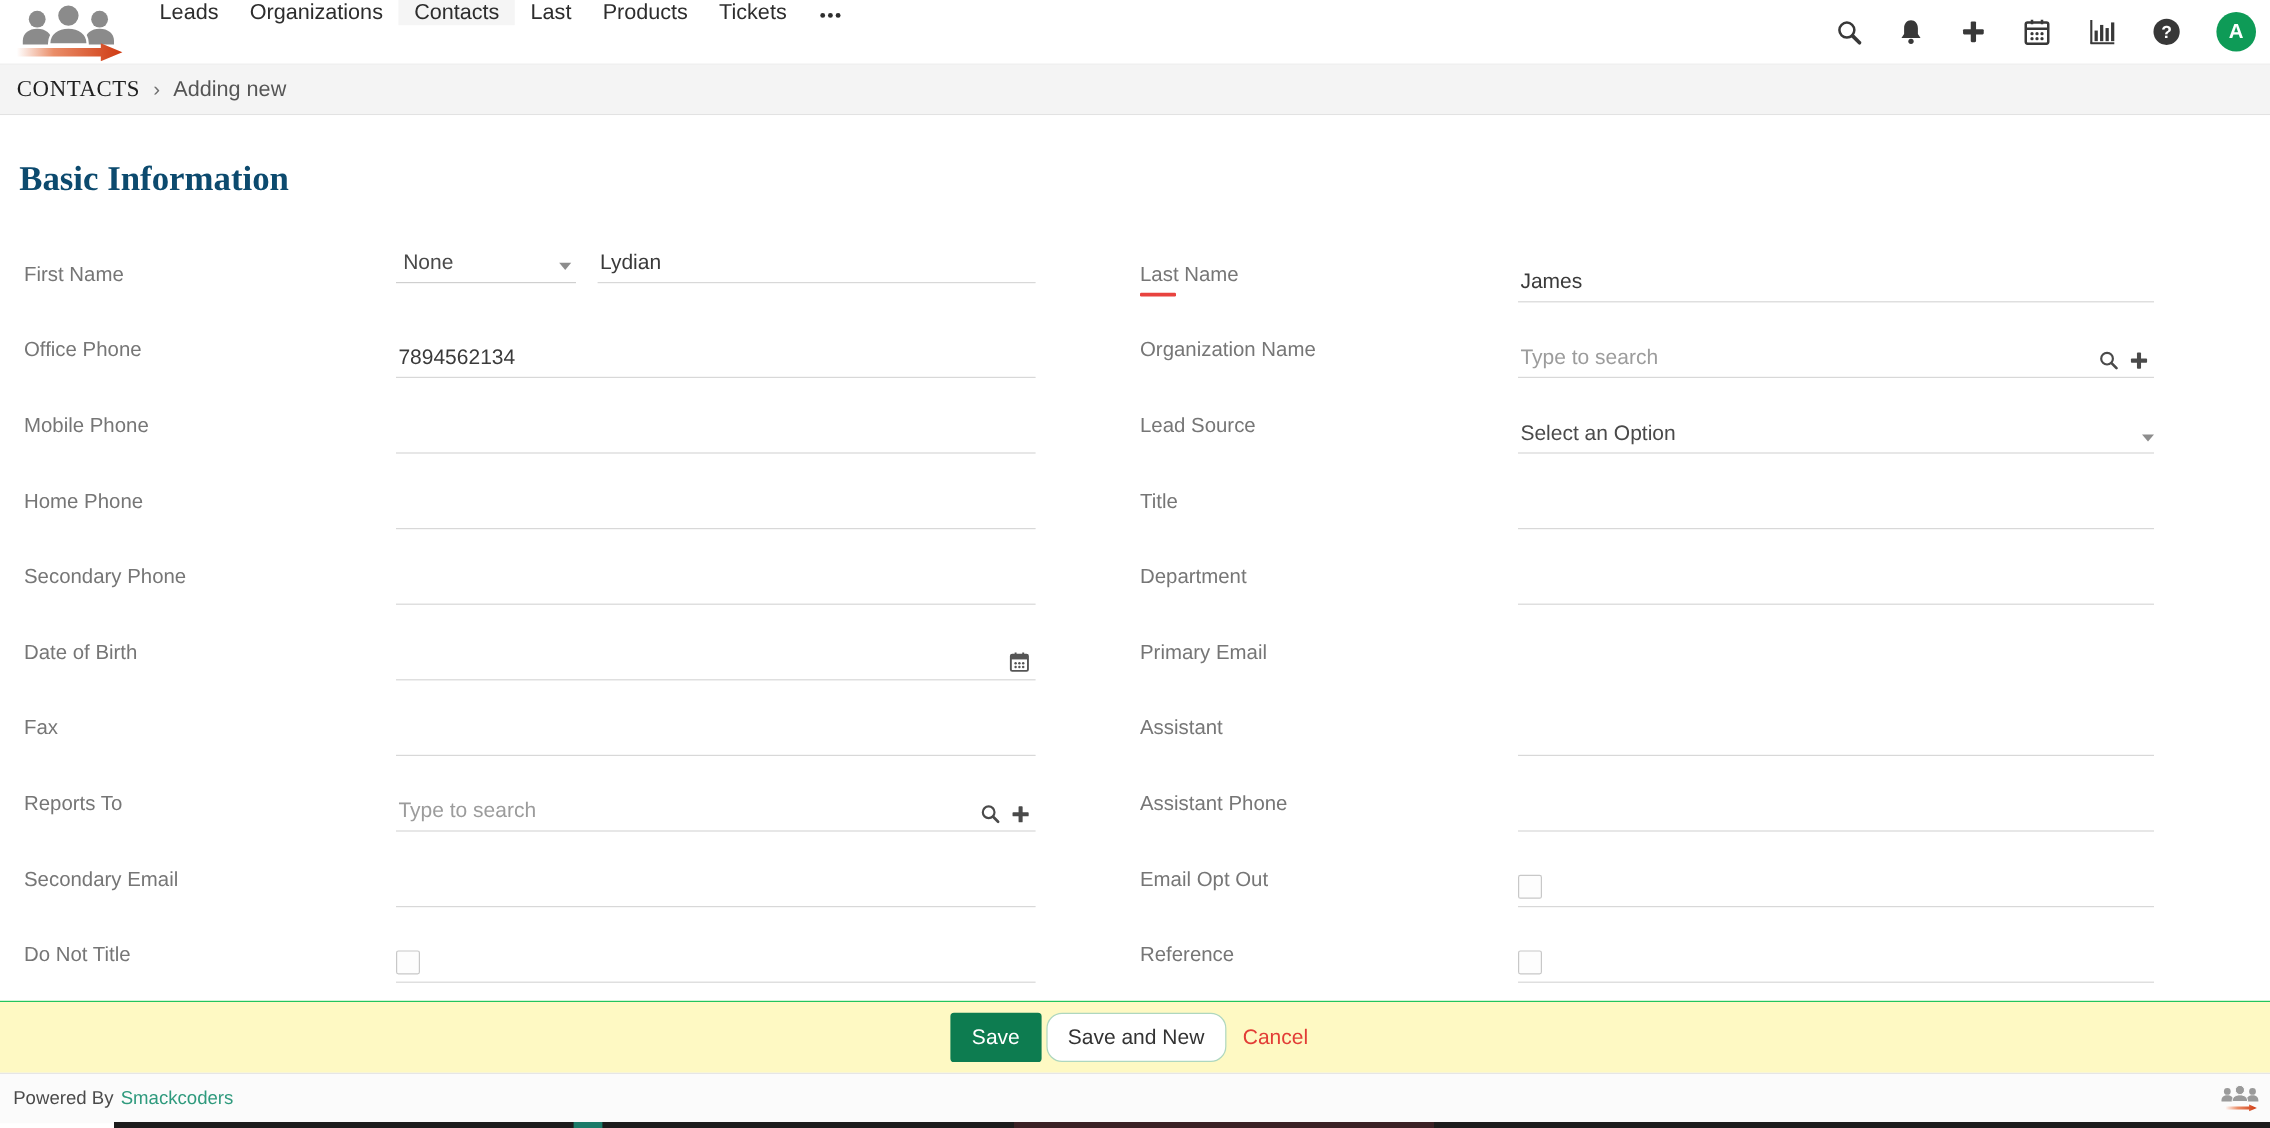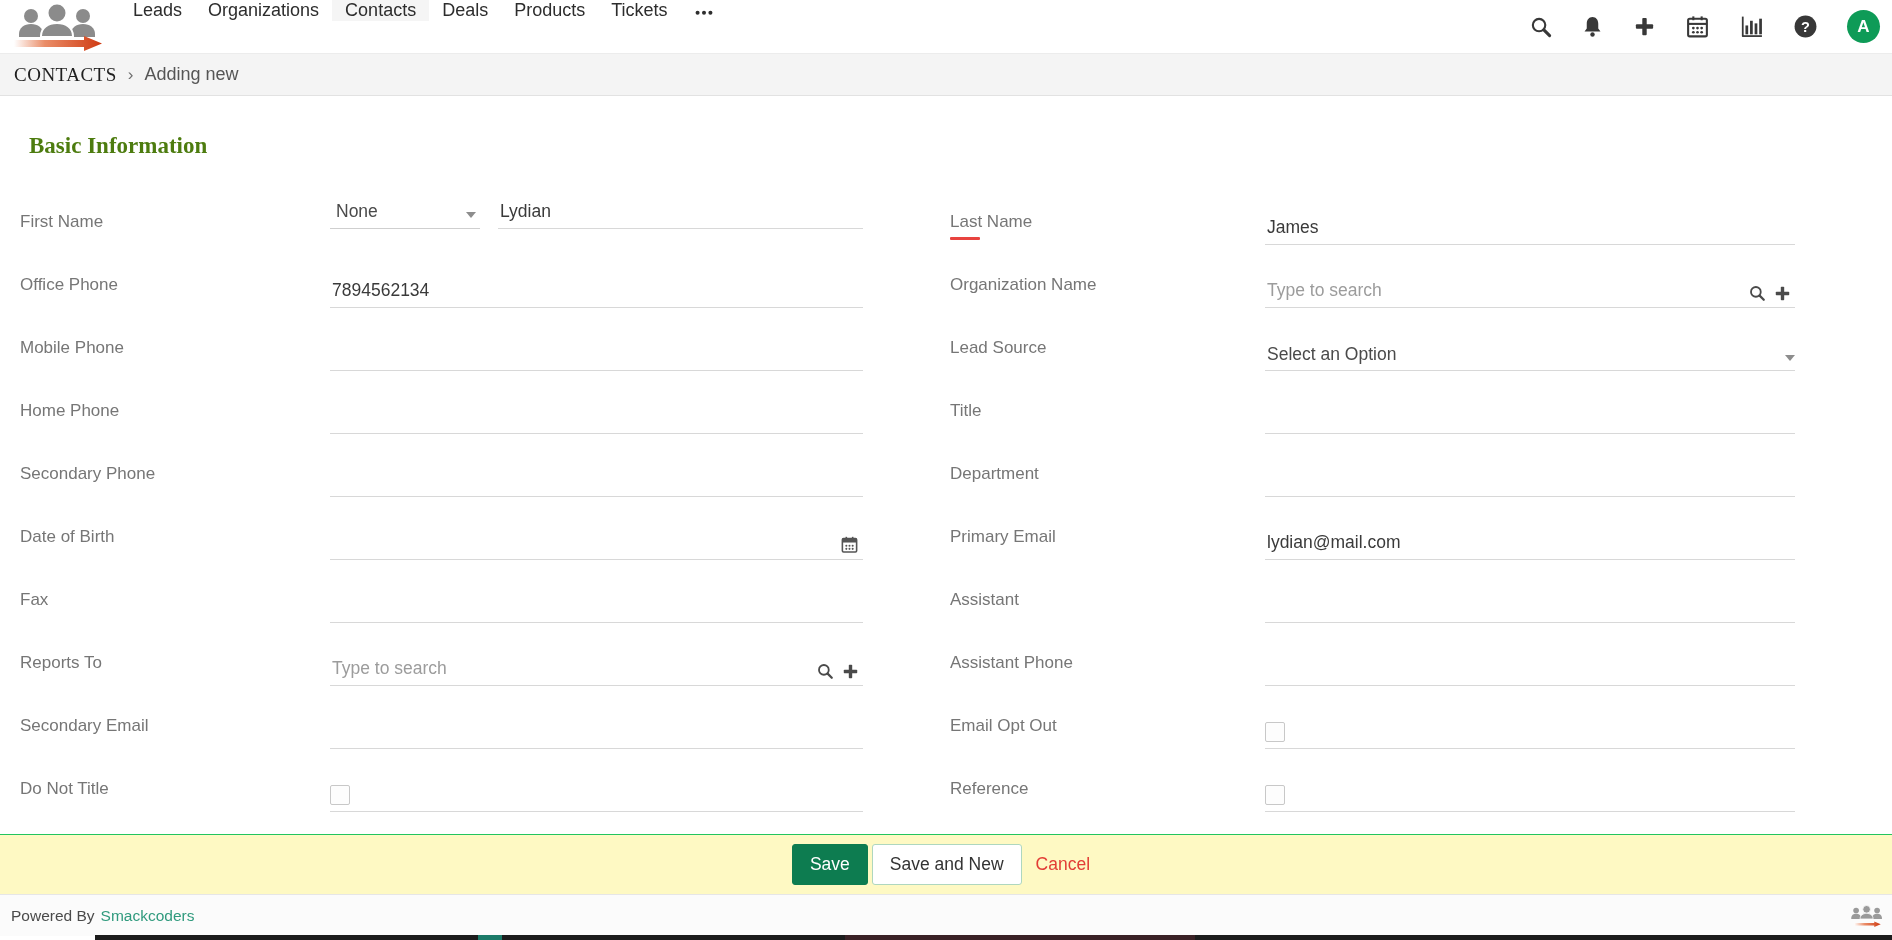--- a/index.html
+++ b/index.html
@@ -24,22 +24,22 @@
   
   .breadcrumb { height:42px; background:#f4f4f4; border-bottom:1px solid #e2e2e2;
     display:flex; align-items:center; padding-left:14px; }
   .crumb-module { font-family:"Liberation Serif", serif; font-size:19px; color:#1f1f1f;
     letter-spacing:.5px; cursor:pointer; }
   .crumb-sep { margin:0 11px; color:#6f6f6f; font-size:17px; }
   .crumb-page { color:#555; font-size:18px; }
 
   
   .content { height:738px; background:#fff; padding-top:37px; }
-  .section-title { font-family:"Liberation Serif", serif; font-weight:bold; font-size:23px;
-    color:#4d7c0f; margin-left:29px; }
+  .section-title { font-family:"Liberation Serif", serif; font-weight:bold; font-size:29px;
+    color:#0c4a6e; margin-left:16px; }
   .form { display:flex; margin-top:38px; padding-left:20px; }
   .form-col.left  { width:843px; }
   .form-col.right { width:845px; margin-left:87px; }
 
   .frow { height:63px; display:flex; }
   .flabel { width:310px; padding-top:15px; font-size:17px; color:#767676; }
   .form-col.right .flabel { width:315px; }
   .req-bar { width:30px; height:3px; background:#e8433f; margin-top:5px; border-radius:1px; }
 
   .fctrl { flex:1; margin-top:15px; height:33px; border-bottom:1px solid #d8d8d8;
@@ -69,21 +69,21 @@
 
   .checkbox { width:20px; height:20px; border:1px solid #c8c8c8; border-radius:2px;
     background:#fdfdfd; cursor:pointer; }
 
   
   .action-bar { height:60px; background:#fef9c3; border-top:1px solid #22c55e;
     display:flex; align-items:center; justify-content:center; gap:4px; }
   .btn { font-family:"Liberation Sans", sans-serif; font-size:17.5px; cursor:pointer; }
   .btn-save { background:#0d7c50; color:#fff; border:1px solid #0d7c50; border-radius:3px;
     padding:9px 17px; }
-  .btn-save-new { background:#fff; color:#333; border:1px solid #aed7bf; border-radius:3px;
+  .btn-save-new { background:#fff; color:#333; border:1px solid #aed7bf; border-radius:13px;
     padding:9px 17px; }
   .btn-cancel { background:none; border:none; color:#e23d36; padding:9px 10px; }
 
   
   .footer { height:42px; background:#fbfbfb; border-top:1px solid #e6e6e6;
     display:flex; align-items:center; padding-left:11px; font-size:15.5px; color:#4a4a4a;
     position:relative; }
   .brand-link { color:#2f9a7d; margin-left:6px; cursor:pointer; }
   .footer-logo { position:absolute; right:4px; bottom:-2px; }
 
@@ -113,21 +113,21 @@
             <stop offset="1" stop-color="#cf3a12"></stop>
         </linearGradient>
       </defs>
       <path d="M8 37h70v-4l18 7.5-18 7.5v-4H8z" fill="url(#arrowGrad)"></path>
     </svg>
   </div>
   <div class="nav-items">
     <div class="nav-item">Leads</div>
     <div class="nav-item">Organizations</div>
     <div class="nav-item active">Contacts</div>
-    <div class="nav-item">Deals</div>
+    <div class="nav-item">Last</div>
     <div class="nav-item">Products</div>
     <div class="nav-item">Tickets</div>
     <div class="nav-more">
       <svg width="22" height="22" viewBox="0 0 24 24">
         <g fill="#2e2e2e">
             <circle cx="5" cy="14" r="2.2"></circle>
             <circle cx="12" cy="14" r="2.2"></circle>
             <circle cx="19" cy="14" r="2.2"></circle>
           </g>
       </svg>
@@ -363,23 +363,20 @@
 
       <div class="frow">
         <div class="flabel">Department</div>
         <div class="fctrl">
           <input class="line-input" value="" style="">
         </div>
       </div>
 
       <div class="frow">
         <div class="flabel">Primary Email</div>
-        <div class="fctrl">
-          <input class="line-input" value="lydian@mail.com" style="">
-        </div>
       </div>
 
       <div class="frow">
         <div class="flabel">Assistant</div>
         <div class="fctrl">
           <input class="line-input" value="" style="">
         </div>
       </div>
 
       <div class="frow">

